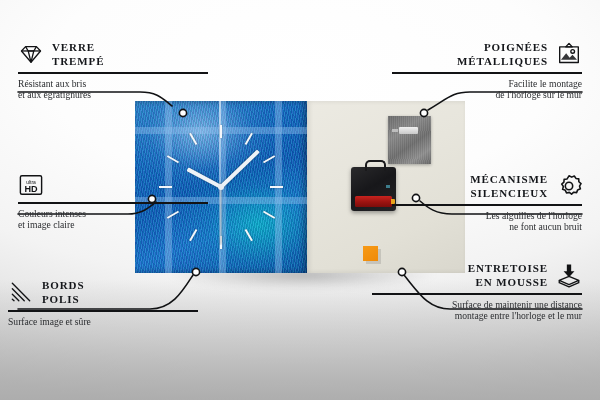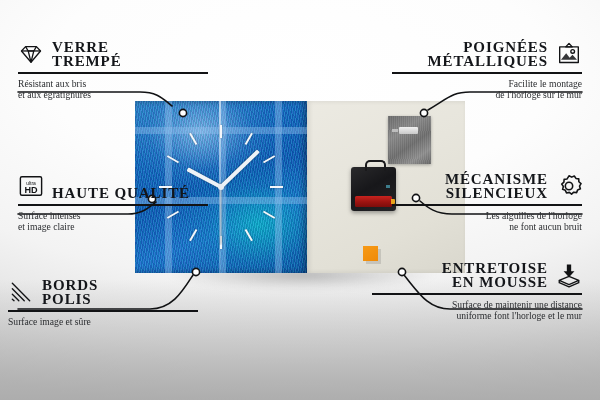--- a/index.html
+++ b/index.html
@@ -80,21 +80,21 @@
     position:absolute;left:56px;top:145px;width:15px;height:15px;
     background:linear-gradient(150deg,#f79a16,#ef8a08);
     box-shadow:3px 3px 0 rgba(120,120,115,.25);
   }
 
   
   .callout{position:absolute;z-index:5;}
   .co-head{display:flex;align-items:center;gap:8px;}
   .co-title{
     font-family:"Liberation Serif", serif;font-weight:bold;
-    font-size:15px;letter-spacing:.9px;color:#14161a;line-height:14px;text-transform:uppercase;
+    font-size:11px;letter-spacing:.9px;color:#14161a;line-height:14px;text-transform:uppercase;
   }
   .callout.left .co-head{justify-content:flex-start;}
   .callout.right .co-head{justify-content:flex-end;}
   .callout.right .co-title{text-align:right;}
   .rule{height:1.6px;background:#121315;margin:4px 0 4px 0;}
   .co-desc{font-size:9.6px;line-height:11.6px;color:#2b2d30;font-family:"Liberation Serif", serif;}
   .callout.right .co-desc{text-align:right;}
   .ico{width:26px;height:26px;flex:0 0 26px;display:block;}
   .ico svg{display:block;width:26px;height:26px;}
 
@@ -214,26 +214,26 @@
   <div class="callout left" style="left:18px;top:172px;width:190px;">
     <div class="co-head">
       <span class="ico">
         <svg viewBox="0 0 24 24">
           <rect x="2.2" y="3.4" width="19.6" height="17.2" rx="1.4" fill="none" stroke="#121315" stroke-width="1.3"></rect>
           <text x="12" y="11" text-anchor="middle" font-family="Liberation Sans, sans-serif" font-size="4.6" fill="#121315">ultra</text>
           <text x="12" y="18.4" text-anchor="middle" font-family="Liberation Sans, sans-serif" font-size="8.4" font-weight="bold" fill="#121315">HD</text>
         </svg>
       </span>
       <span class="co-title">
-        <br><span>HAUTE QUALITÉ</span>
-      </span>
-    </div>
-    <div class="rule"></div>
-    <div class="co-desc">
-      <span>Surface intenses</span><br><span>et image claire</span>
+        <br>
+      </span>
+    </div>
+    <div class="rule"></div>
+    <div class="co-desc">
+      <span>Couleurs intenses</span><br><span>et image claire</span>
     </div>
   </div>
 
   <div class="callout left" style="left:8px;top:278px;width:190px;">
     <div class="co-head">
       <span class="ico">
         <svg viewBox="0 0 24 24" fill="none" stroke="#121315" stroke-width="1.25" stroke-linecap="round">
           <path d="M4 4 L20 20"></path>
             <path d="M4 9 L15 20"></path>
             <path d="M4 14 L10 20"></path>
@@ -296,17 +296,17 @@
       <span class="ico">
         <svg viewBox="0 0 24 24" fill="none" stroke="#121315" stroke-width="1.25" stroke-linejoin="round">
           <path d="M10 2.4 h4 v6.2 h3 L12 14 L7 8.6 h3 Z" fill="#121315" stroke="none"></path>
           <path d="M12 13.2 L21 17 L12 20.8 L3 17 Z"></path>
           <path d="M3 17 v2.1 L12 22.9 L21 19.1 V17"></path>
         </svg>
       </span>
     </div>
     <div class="rule"></div>
     <div class="co-desc">
-      <span>Surface de maintenir une distance</span><br><span>uniforme font l'horloge et le mur</span>
+      <span>Surface de maintenir une distance</span><br><span>montage entre l'horloge et le mur</span>
     </div>
   </div>
 
 </div>
 
 </body></html>

